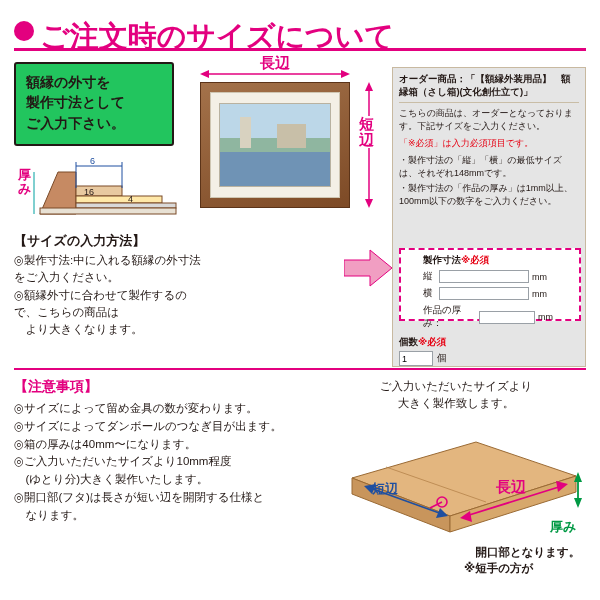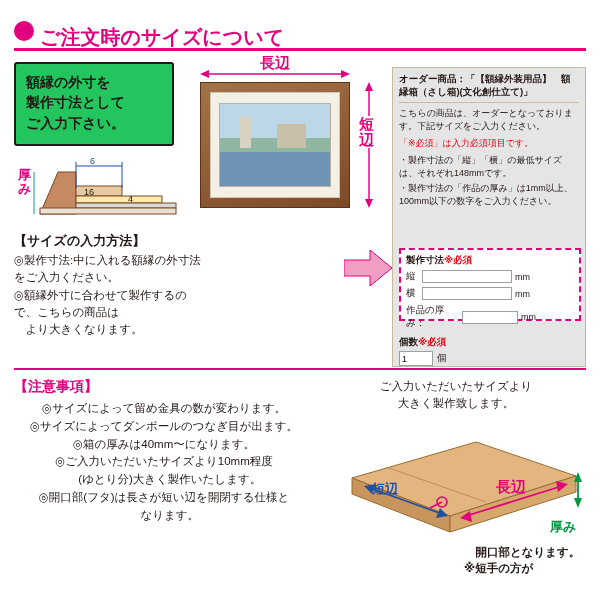--- a/index.html
+++ b/index.html
@@ -16,21 +16,21 @@
   
   .header{
     position:absolute;left:14px;top:12px;width:572px;height:38px;
     display:flex;align-items:center;
   }
   .header .bullet{
     width:20px;height:20px;border-radius:50%;background:#e3007f;
     margin-right:6px;flex:none;
   }
   .header .htxt{
-    font-size:20px;font-weight:bold;color:#e3007f;letter-spacing:0px;
+    font-size:29px;font-weight:bold;color:#e3007f;letter-spacing:0px;
     white-space:nowrap;
     margin-top:12px;
   }
   .header-rule{
     position:absolute;left:14px;top:48px;width:572px;height:3px;background:#e3007f;
   }
 
   
   .upper{
     position:absolute;left:14px;top:56px;width:572px;height:306px;
@@ -113,21 +113,21 @@
     padding-bottom:3px;margin-bottom:4px;
   }
   .rightpanel p{margin:0 0 4px 0;font-size:9px;line-height:1.45;}
   .rightpanel .red{color:#e60012;}
   .rightpanel ul{margin:0;padding-left:0;list-style:none;}
   .rightpanel li{font-size:9px;line-height:1.45;margin-bottom:2px;}
 
   
   .formbox{
     position:absolute;left:6px;top:180px;width:182px;height:73px;
-    border:2px dashed #e3007f;box-sizing:border-box;padding:4px 5px;background:#fff;
+    border:2px dashed #e3007f;box-sizing:border-box;padding:4px 22px;background:#fff;
   }
   .formbox .ftitle{font-size:9.5px;font-weight:bold;margin-bottom:3px;}
   .formbox .ftitle .must{color:#e60012;}
   .frow{display:flex;align-items:center;margin-bottom:4px;}
   .frow .flabel{font-size:9.5px;width:16px;flex:none;}
   .frow .flabel.wide{width:56px;}
   .frow input{
     border:1px solid #9aa0a6;height:13px;font-size:9px;box-sizing:border-box;
     padding:0 2px;background:#fff;
   }
@@ -141,21 +141,21 @@
     width:34px;height:15px;border:1px solid #9aa0a6;font-size:9px;box-sizing:border-box;padding:0 2px;
   }
   .qrow .unit{font-size:9.5px;margin-left:4px;}
 
   
   .mid-rule{position:absolute;left:14px;top:368px;width:572px;height:2px;background:#e3007f;}
 
   
   .lower{position:absolute;left:14px;top:378px;width:572px;height:208px;}
   .notice-ttl{font-size:14px;font-weight:bold;color:#e3007f;margin-bottom:4px;}
-  .notice-list{width:300px;text-align:center;}
+  .notice-list{width:300px;}
   .notice-list p{margin:0;font-size:11.5px;line-height:1.55;}
 
   .rightlower{position:absolute;left:312px;top:0;width:260px;height:208px;}
   .rl-head{
     font-size:11.5px;line-height:1.45;text-align:center;
   }
   .rl-head .big{font-size:14px;font-weight:bold;color:#e3007f;}
 
   .boxart{position:absolute;left:0;top:54px;width:260px;height:120px;}
 

